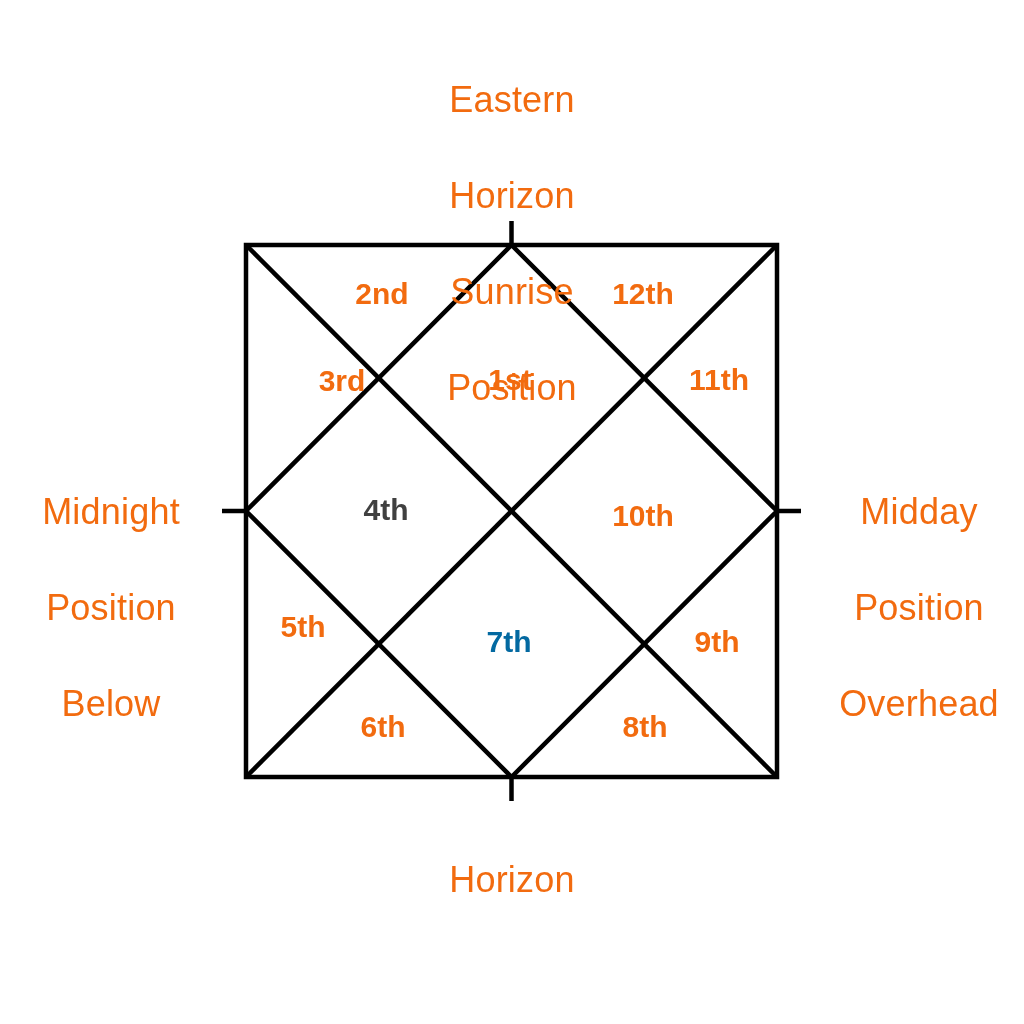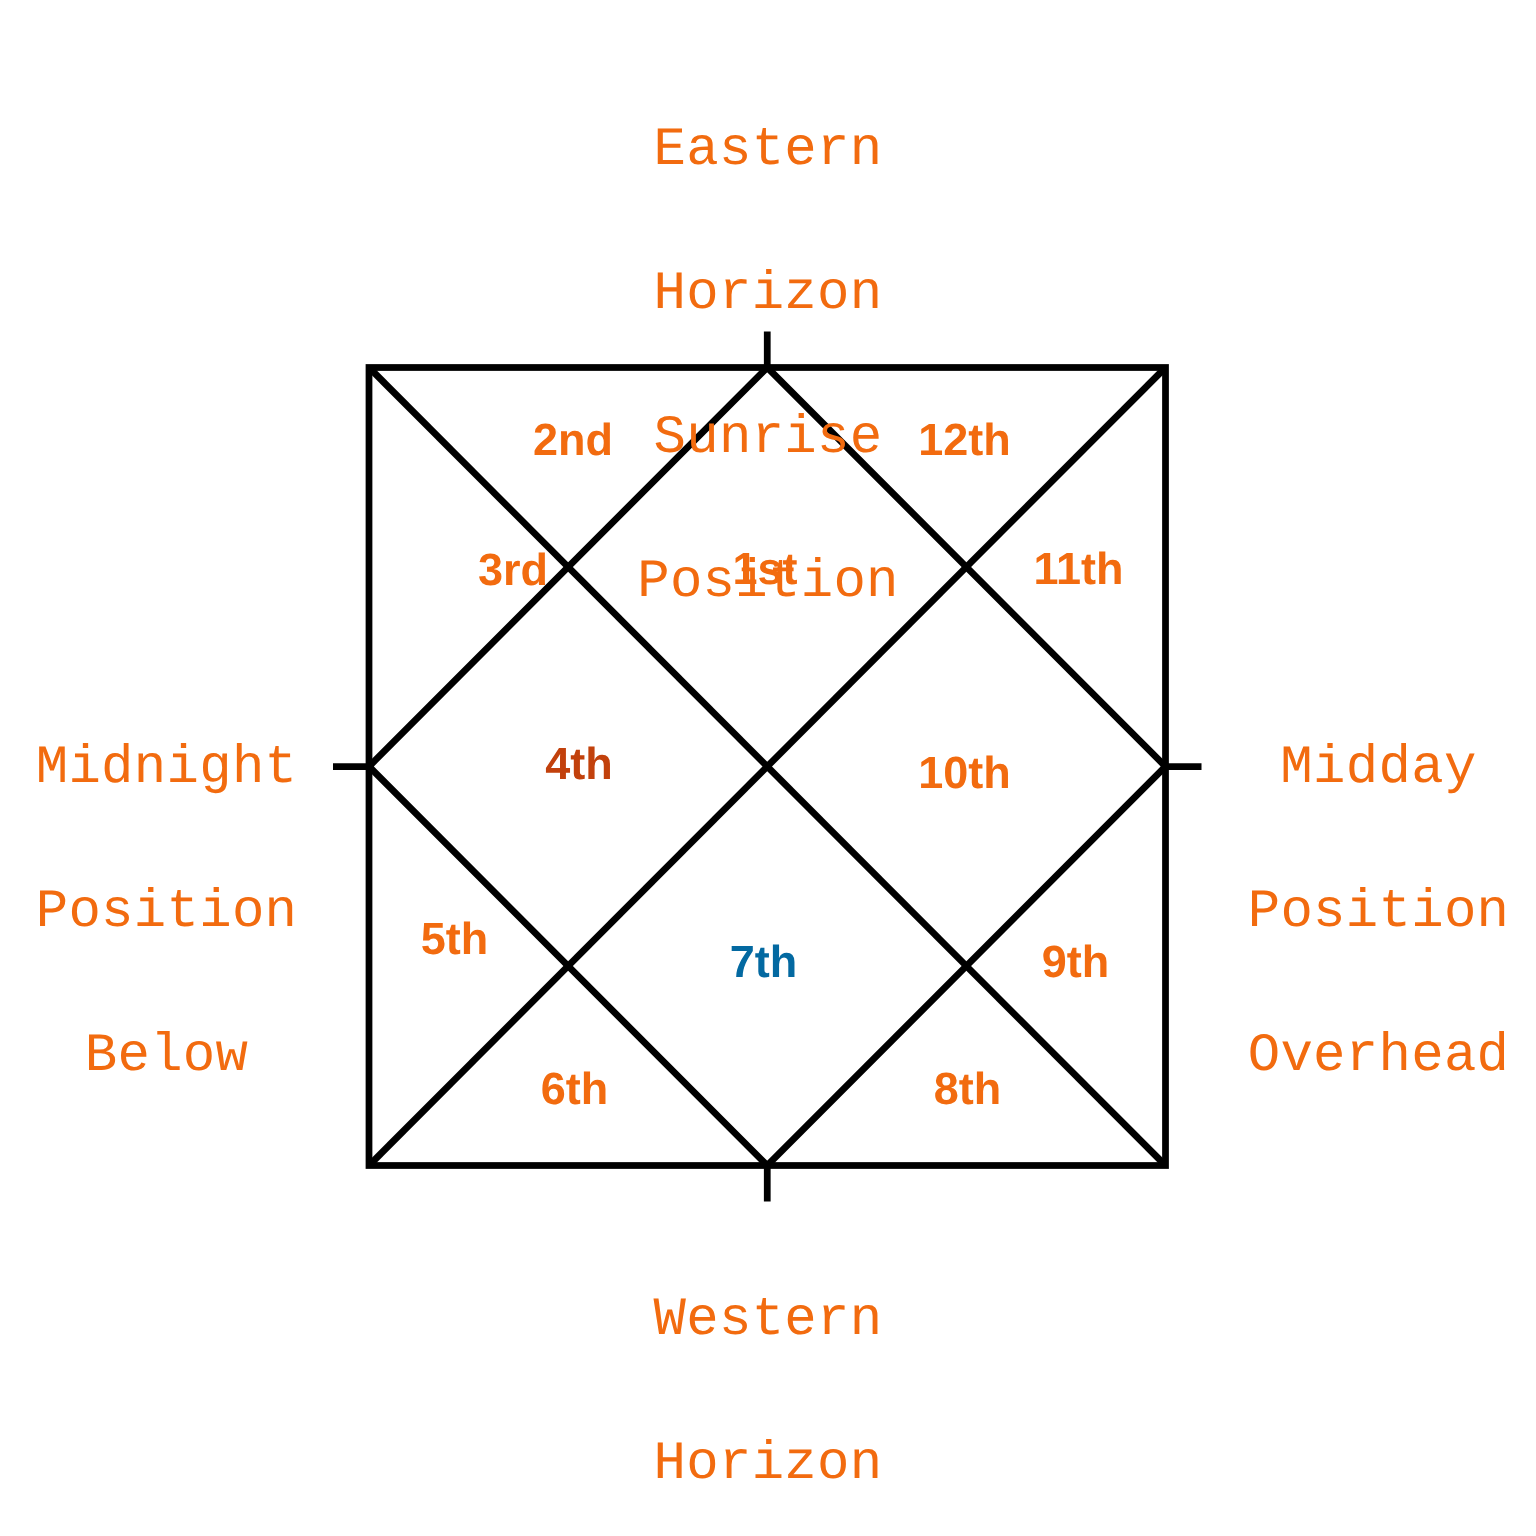--- a/index.html
+++ b/index.html
@@ -36,21 +36,20 @@
     font-family: "Liberation Sans", sans-serif;
     font-size: 36px;
     font-weight: 400;
     line-height: 48px;
     text-align: center;
     white-space: pre-line;
     letter-spacing: 0.2px;
   }
   .dir-label .line {
     display: block;
-    font-family: Liberation Mono, monospace;
   }
 
   #label-top {
     left: 312px;
     top: 28px;
     width: 400px;
     text-align: center;
   }
   #label-bottom {
     left: 312px;
@@ -107,42 +106,41 @@
   </svg>
 
   <div class="dir-label" id="label-top" style="color: rgb(242, 107, 15);">
     <span class="line">Eastern</span>
     <span class="line">Horizon</span>
     <span class="line">Sunrise</span>
     <span class="line">Position</span>
   </div>
 
   <div class="dir-label" id="label-bottom" style="color: rgb(242, 107, 15);">
-    <span class="line">Western</span>
     <span class="line">Horizon</span>
     
     
   </div>
 
   <div class="dir-label" id="label-left" style="color: rgb(242, 107, 15);">
     <span class="line">Midnight</span>
     <span class="line">Position</span>
     <span class="line">Below</span>
   </div>
 
   <div class="dir-label" id="label-right" style="color: rgb(242, 107, 15);">
     <span class="line">Midday</span>
     <span class="line">Position</span>
     <span class="line">Overhead</span>
   </div>
 
   <div class="house" style="left: 510px; top: 380px; color: rgb(242, 107, 15);">1st</div>
   <div class="house" style="left: 382px; top: 294px; color: rgb(242, 107, 15); text-align: right;">2nd</div>
   <div class="house" style="left: 305px; top: 381px; color: rgb(242, 107, 15); margin-left: 37px;">3rd</div>
-  <div class="house" style="left: 386px; top: 510px; color: #c2410c; text-align: center;">4th</div>
+  <div class="house" style="left: 386px; top: 510px; color: #404040; text-align: center;">4th</div>
   <div class="house" style="left: 303px; top: 627px; color: rgb(242, 107, 15);">5th</div>
   <div class="house" style="left: 383px; top: 727px; color: rgb(242, 107, 15);">6th</div>
   <div class="house" style="left: 509px; top: 642px; color: #0369a1;">7th</div>
   <div class="house" style="left: 645px; top: 727px; color: rgb(242, 107, 15);">8th</div>
   <div class="house" style="left: 717px; top: 642px; color: rgb(242, 107, 15);">9th</div>
   <div class="house" style="left: 643px; top: 516px; color: rgb(242, 107, 15);">10th</div>
   <div class="house" style="left: 719px; top: 380px; color: rgb(242, 107, 15);">11th</div>
   <div class="house" style="left: 643px; top: 294px; color: rgb(242, 107, 15);">12th</div>
 
 </div>

